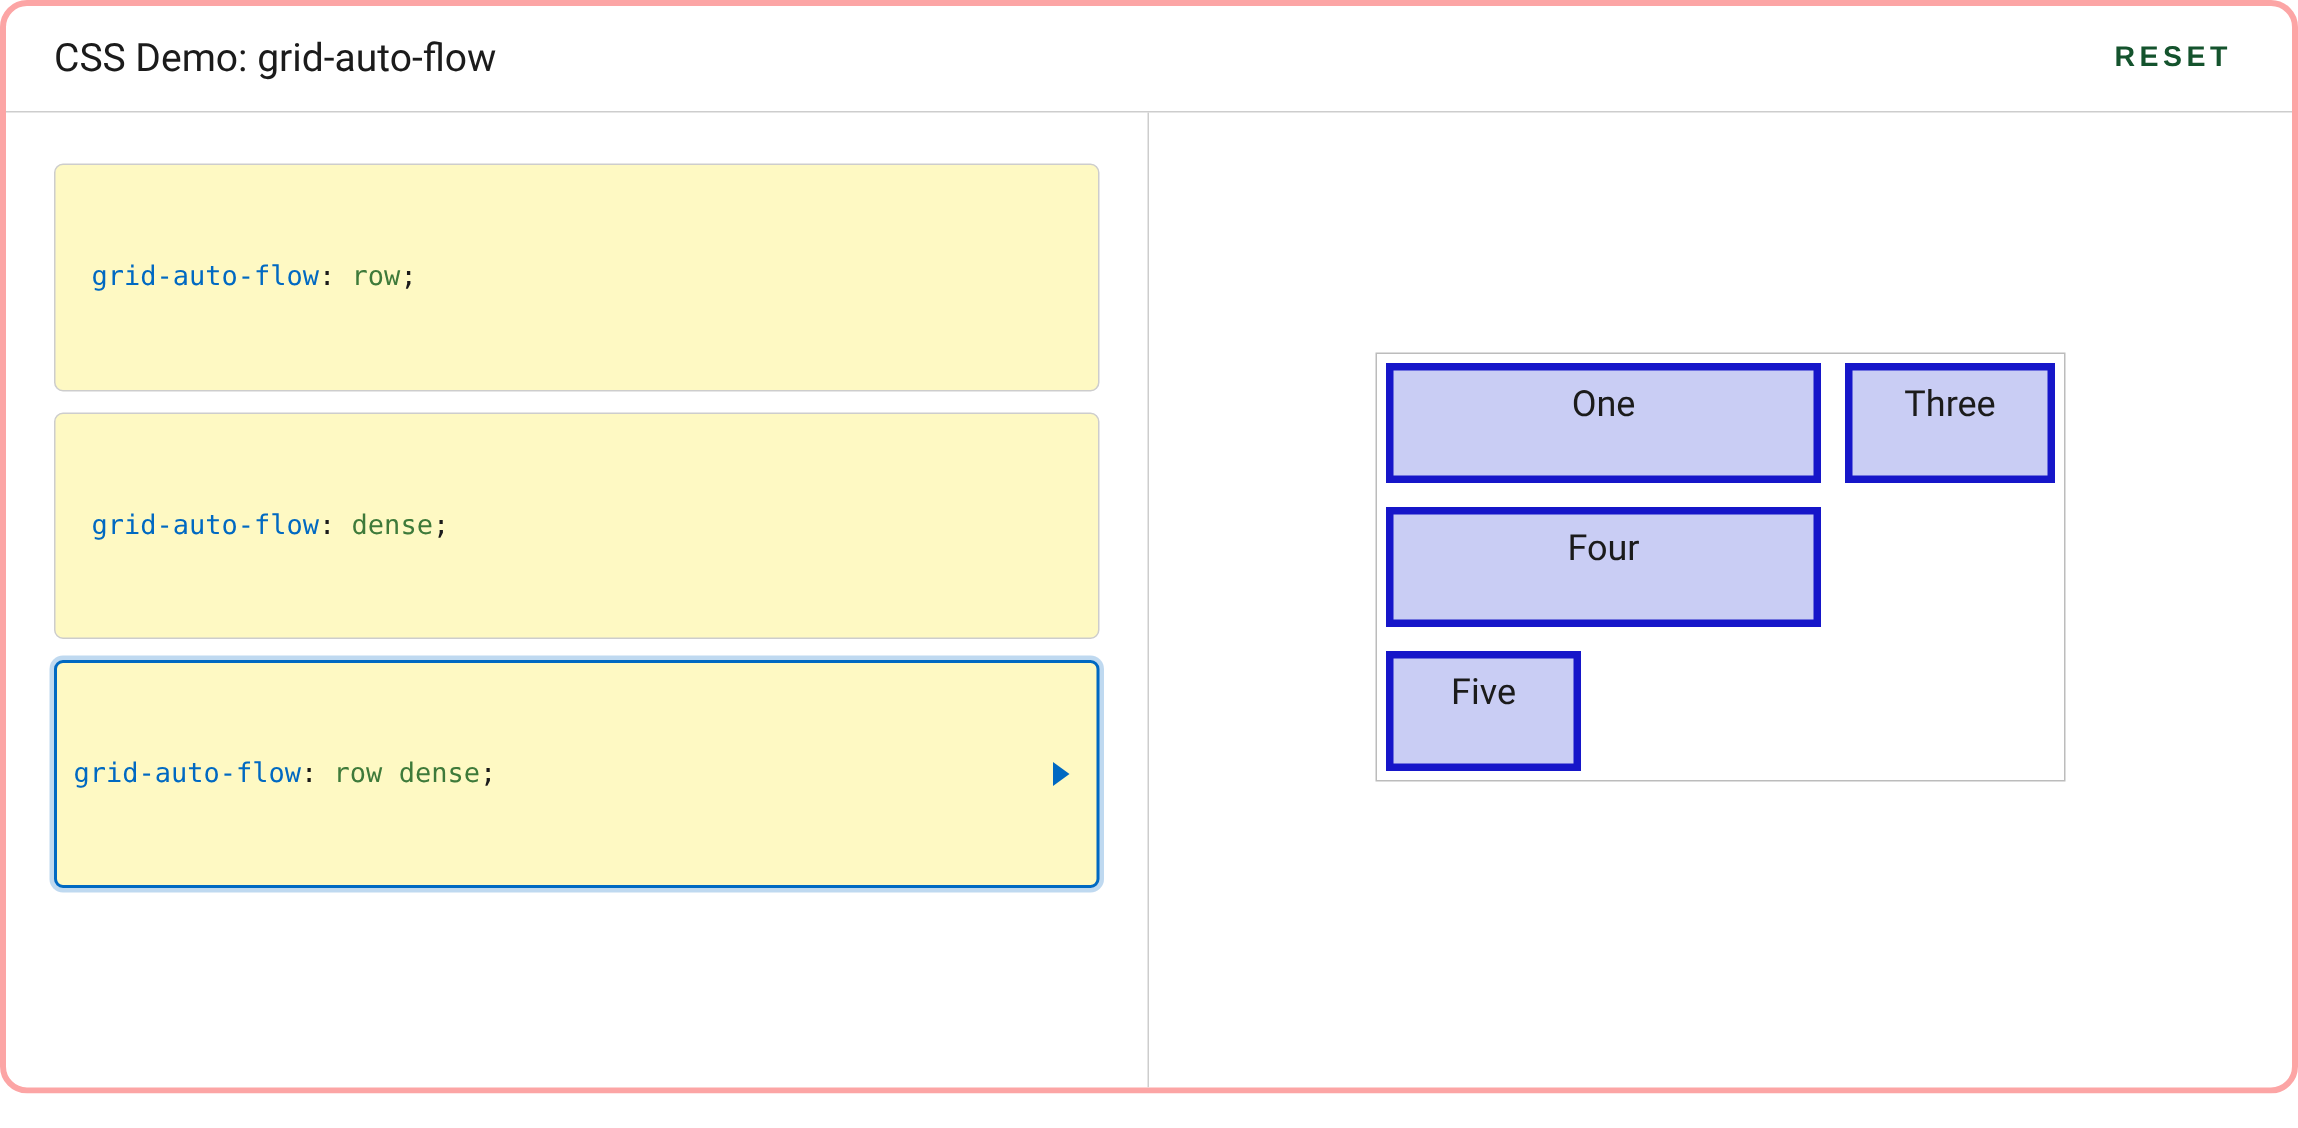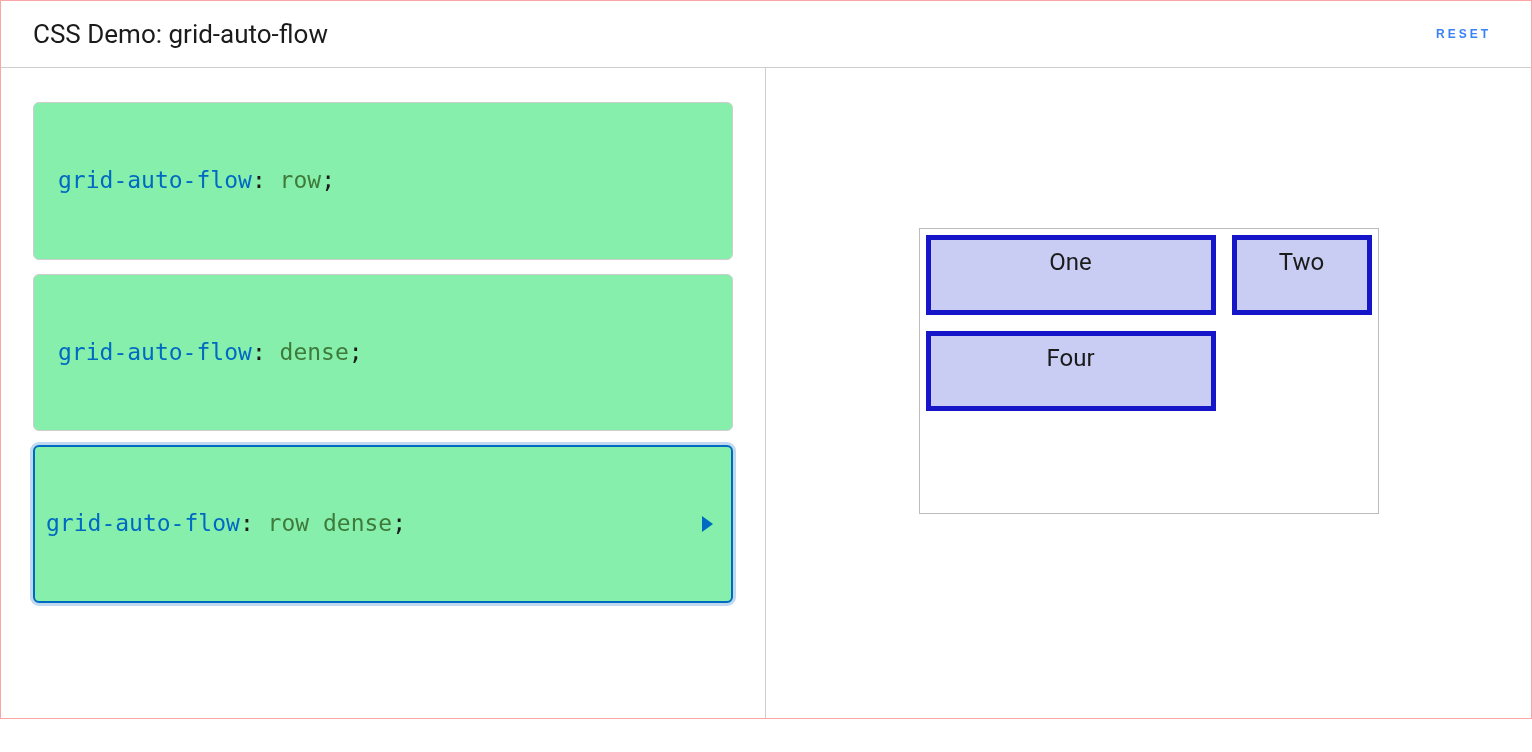--- a/index.html
+++ b/index.html
@@ -5,64 +5,64 @@
   * { box-sizing: border-box; }
   body {
     margin: 0;
     padding: 0;
     font-family: -apple-system, BlinkMacSystemFont, "Segoe UI", Roboto, Helvetica, Arial, sans-serif;
     background: #fff;
     color: #1b1b1b;
     width: 1532px;
   }
   .demo {
-    border: 1px solid #fca5a5;
-    border-radius: 0;
+    border: 4px solid #fca5a5;
+    border-radius: 18px;
     margin: 0;
     overflow: hidden;
   }
   .demo-header {
     display: flex;
     align-items: center;
     justify-content: space-between;
     padding: 18px 30px 18px 32px;
     border-bottom: 1px solid #cdcdcd;
   }
   .demo-title {
     font-size: 26px;
     font-weight: 400;
     margin: 0;
   }
   .reset-btn {
     background: none;
     border: none;
-    font-size: 12px;
+    font-size: 19px;
     font-weight: 600;
     letter-spacing: 3px;
-    color: #3b82f6;
+    color: #14532d;
     cursor: pointer;
     padding: 6px 10px;
   }
   .demo-body {
     display: flex;
     min-height: 650px;
   }
   .left-pane {
     width: 50%;
     border-right: 1px solid #cdcdcd;
     padding: 34px 32px;
   }
   .choice {
-    background: #86efac;
+    background: #fef9c3;
     border: 1px solid #cdcdcd;
     border-radius: 6px;
     padding: 64px 24px;
     margin-bottom: 14px;
     font-family: ui-monospace, SFMono-Regular, Menlo, Consolas, monospace;
-    font-size: 23px;
+    font-size: 18px;
     line-height: 1.2;
     cursor: pointer;
     position: relative;
   }
   .choice.selected {
     border: 2px solid #0069c2;
     box-shadow: 0 0 0 3px rgba(0,105,194,0.25);
     padding: 63px 11px;
   }
   .choice .prop { color: #0069c2; }
@@ -138,19 +138,20 @@
       <div class="choice selected">
         <span class="prop">grid-auto-flow</span><span class="punct">: </span><span class="val">row dense</span><span class="punct">;</span>
         <span class="play-icon"></span>
       </div>
 
     </div>
 
     <div class="right-pane">
       <div class="grid-outer">
         <div class="grid-cell">One</div>
-        <div class="grid-cell">Two</div>
+        <div class="grid-cell">Three</div>
         <div class="grid-cell">Four</div>
+        <div class="grid-cell cell-five">Five</div>
       </div>
     </div>
 
   </div>
 </div>
 
 </body></html>

